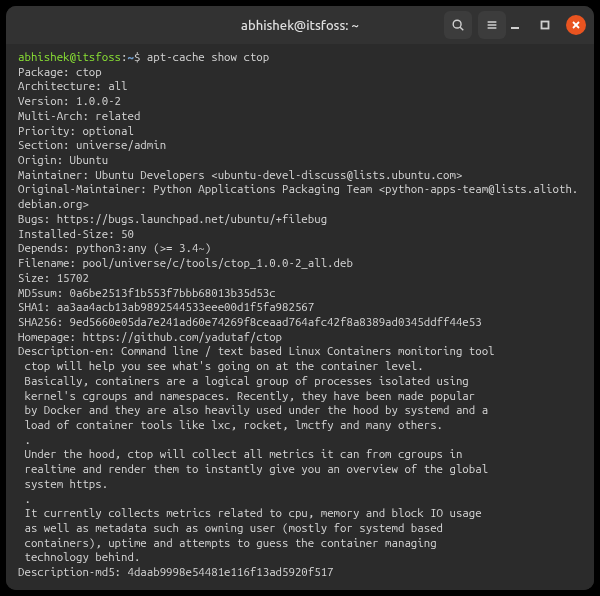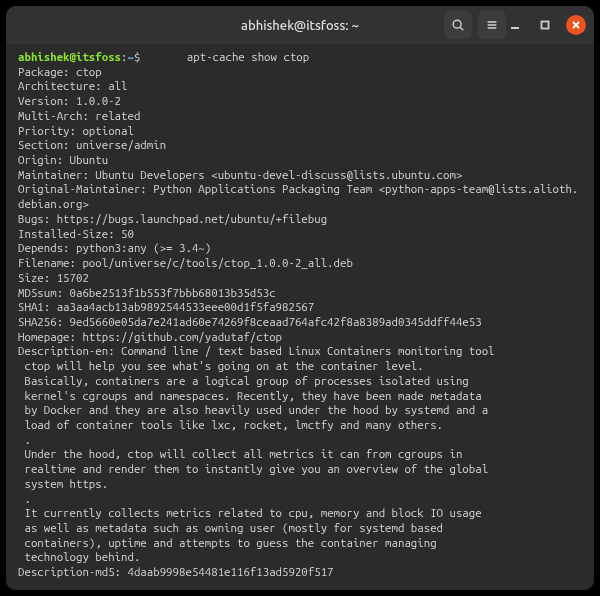--- a/index.html
+++ b/index.html
@@ -119,39 +119,38 @@
       padding: 6px 10px 6px 12px;
       color: #d7d7d7;
       line-height: 1.28;
       overflow: hidden;
       white-space: pre-wrap;
       word-break: break-all;
     }
 
     .prompt-user {
       color: #8ae234;
-      font-weight: bold;
+      font-weight: normal;
     }
 
     .prompt-colon {
       color: #d7d7d7;
     }
 
     .prompt-path {
       color: #729fcf;
       font-weight: bold;
     }
 
     .prompt-dollar {
       color: #d7d7d7;
     }
 
     .cmd {
       color: #d7d7d7;
-      margin-left: 40px;
     }
 
     .out {
       color: #d7d7d7;
     }
   </style>
 </head>
 <body>
 
 <div class="window">
@@ -210,21 +209,21 @@
 <span class="out">Depends: python3:any (&gt;= 3.4~)</span>
 <span class="out">Filename: pool/universe/c/tools/ctop_1.0.0-2_all.deb</span>
 <span class="out">Size: 15702</span>
 <span class="out">MD5sum: 0a6be2513f1b553f7bbb68013b35d53c</span>
 <span class="out">SHA1: aa3aa4acb13ab9892544533eee00d1f5fa982567</span>
 <span class="out">SHA256: 9ed5660e05da7e241ad60e74269f8ceaad764afc42f8a8389ad0345ddff44e53</span>
 <span class="out">Homepage: https://github.com/yadutaf/ctop</span>
 <span class="out">Description-en: Command line / text based Linux Containers monitoring tool</span>
 <span class="out"> ctop will help you see what's going on at the container level.</span>
 <span class="out"> Basically, containers are a logical group of processes isolated using</span>
-<span class="out"> kernel's cgroups and namespaces. Recently, they have been made metadata</span>
+<span class="out"> kernel's cgroups and namespaces. Recently, they have been made popular</span>
 <span class="out"> by Docker and they are also heavily used under the hood by systemd and a</span>
 <span class="out"> load of container tools like lxc, rocket, lmctfy and many others.</span>
 <span class="out"> .</span>
 <span class="out"> Under the hood, ctop will collect all metrics it can from cgroups in</span>
 <span class="out"> realtime and render them to instantly give you an overview of the global</span>
 <span class="out"> system https.</span>
 <span class="out"> .</span>
 <span class="out"> It currently collects metrics related to cpu, memory and block IO usage</span>
 <span class="out"> as well as metadata such as owning user (mostly for systemd based</span>
 <span class="out"> containers), uptime and attempts to guess the container managing</span>

